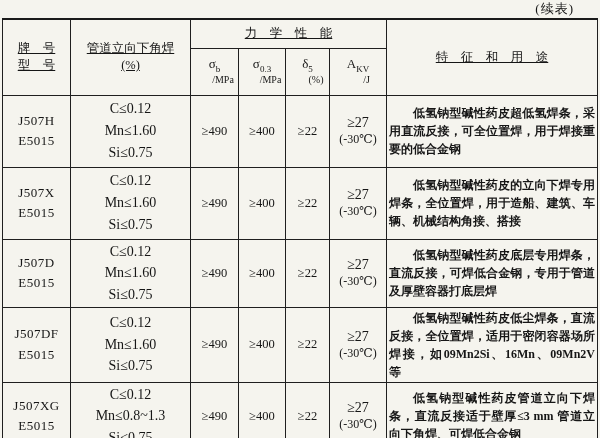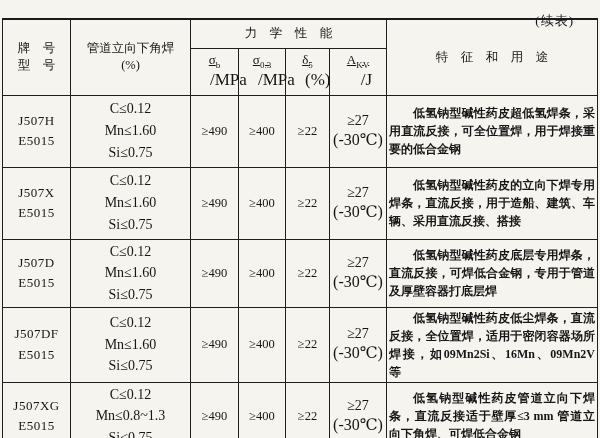--- a/index.html
+++ b/index.html
@@ -2,21 +2,21 @@
 <html><head>
 <meta charset="utf-8">
 <style>
   html,body{margin:0;padding:0;}
   body{
     width:600px;height:438px;position:relative;overflow:hidden;
     background:#f5f4ee;color:#161616;
     font-family:"Liberation Serif","DejaVu Serif",serif;
   }
   .cont-label{
-    position:absolute;top:12px;right:26px;
+    position:absolute;top:0px;right:26px;
     font-size:13px;letter-spacing:1px;
   }
   table.spec{
     position:absolute;left:2px;top:18px;width:596px;
     border-collapse:collapse;table-layout:fixed;
     border-top:2px solid #1a1a1a;border-bottom:2px solid #1a1a1a;
   }
   table.spec th, table.spec td{
     border:1px solid #1f1f1f;
     font-weight:normal;
@@ -32,29 +32,29 @@
   col.c-s02{width:47px;}
   col.c-d5{width:44px;}
   col.c-akv{width:57px;}
   col.c-use{width:auto;}
   tr.h1{height:29px;}
   tr.h2{height:47px;}
   tr.r1,tr.r2{height:72px;}
   tr.r3{height:66px;}
   tr.r4{height:57px;}
   tr.r5{height:64px;}
-  th.big{font-size:13.5px;}
-  .subhead .symline{font-size:13px;line-height:1.15;text-decoration:underline;}
+  th.big{font-size:13.5px;text-decoration:underline;}
+  .subhead .symline{font-size:13px;line-height:1.15;}
   .subhead sub{font-size:9px;}
-  .subhead .unitline{font-size:17px;line-height:1.2;margin-left:17px;}
+  .subhead .unitline{font-size:10px;line-height:1.2;margin-left:17px;}
   td.brand-cell div{font-size:13px;line-height:1.55;letter-spacing:0.5px;}
   td.chem-cell div{font-size:14px;line-height:1.55;}
   td.mech{font-size:13px;margin-top:17px;}
   td.akv-cell div{font-size:14px;line-height:1.3;}
-  td.akv-cell .temp{font-size:16px;}
+  td.akv-cell .temp{font-size:12px;}
   td.use-cell{
     text-align:left;padding:2px 4px 2px 5px;
   }
   td.use-cell p{
     margin:0;font-size:12px;line-height:1.5;
     text-indent:2em;text-align:justify;font-weight:bold;
   }
 </style>
 </head>
 <body>
@@ -136,21 +136,21 @@
         <div>Si≤0.75</div>
       </td>
       <td class="mech">≥490</td>
       <td class="mech">≥400</td>
       <td class="mech">≥22</td>
       <td class="akv-cell">
         <div>≥27</div>
         <div class="temp">(-30℃)</div>
       </td>
       <td class="use-cell">
-        <p>低氢钠型碱性药皮的立向下焊专用焊条，直流反接，用于造船、建筑、车辆、采用直流反接、搭接</p>
+        <p>低氢钠型碱性药皮的立向下焊专用焊条，全位置焊，用于造船、建筑、车辆、机械结构角接、搭接</p>
       </td>
     </tr>
     <tr class="r3">
       <td class="brand-cell">
         <div>J507D</div>
         <div>E5015</div>
       </td>
       <td class="chem-cell">
         <div>C≤0.12</div>
         <div>Mn≤1.60</div>

